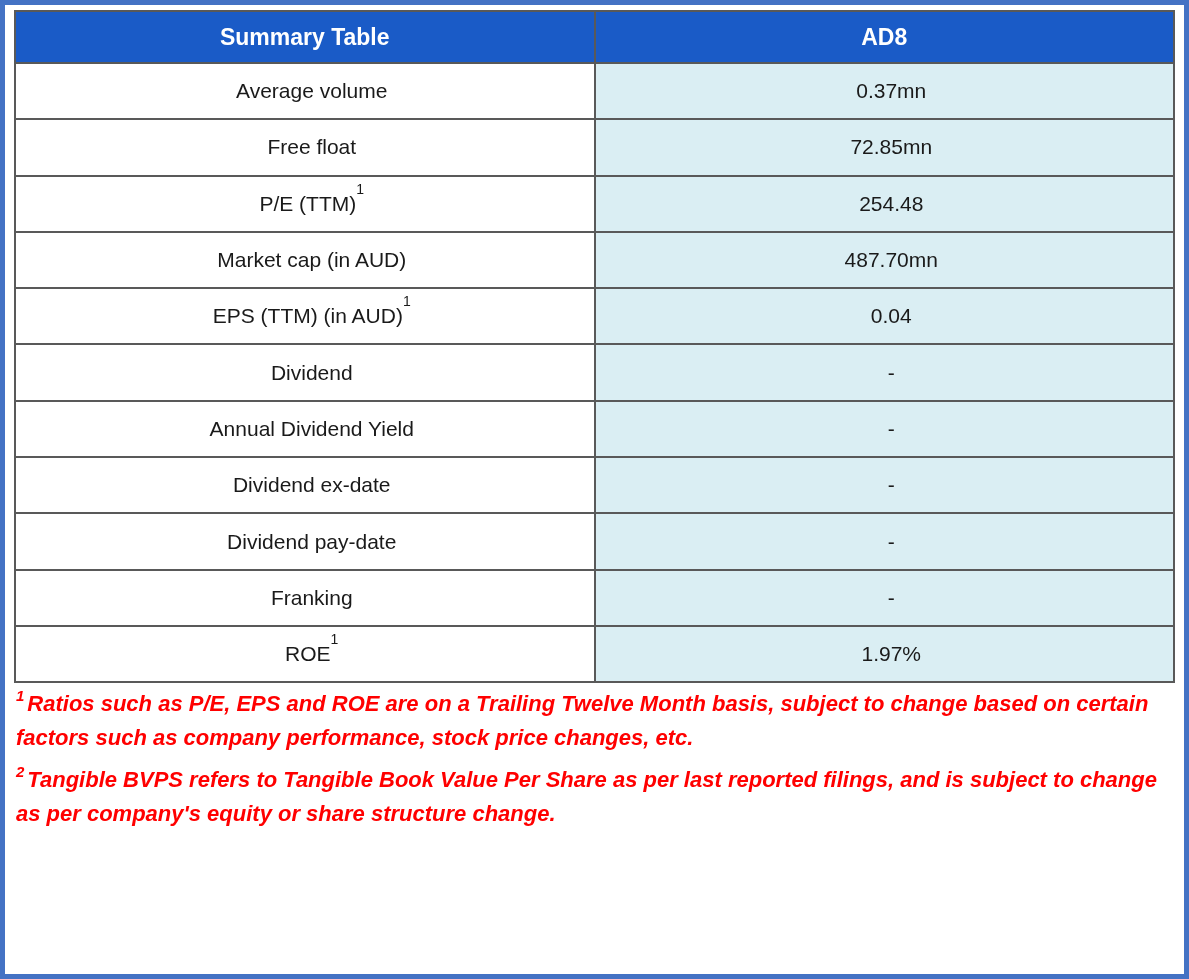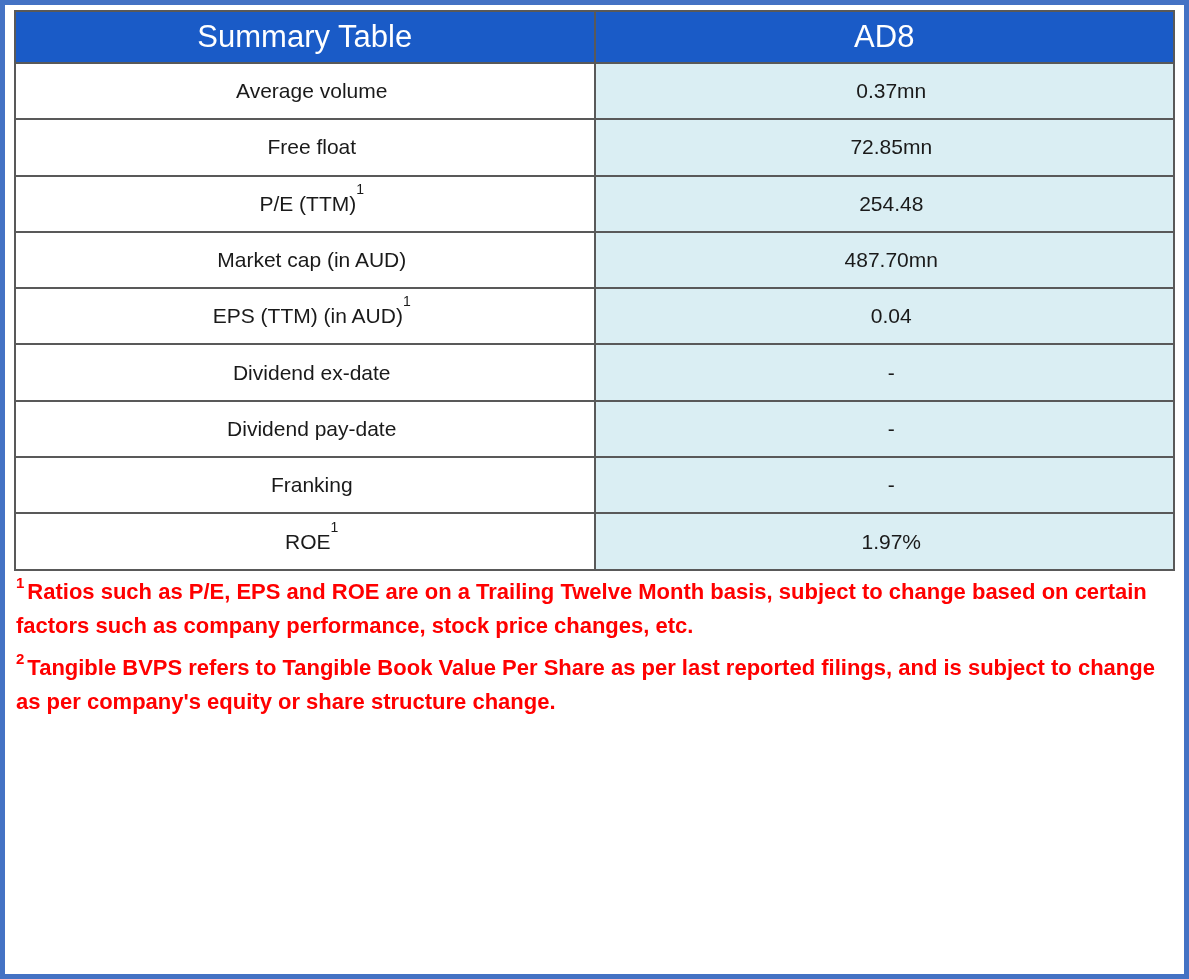--- a/index.html
+++ b/index.html
@@ -26,22 +26,22 @@
   table.summary-table th,
   table.summary-table td {
     border: 2px solid var(--grid, #595959);
     text-align: center;
     vertical-align: middle;
     padding: 0 6px;
   }
   table.summary-table th {
     background: var(--header-bg, #1A5BC7);
     color: var(--header-text, #ffffff);
-    font-size: 31px;
-    font-weight: normal;
+    font-size: 23px;
+    font-weight: bold;
     height: 50px;
   }
   table.summary-table td {
     height: 54.3px;
     font-size: 21px;
     color: var(--body-text, #1a1a1a);
     padding-left: 20px;
   }
   td.label-cell { background: var(--label-bg, #ffffff); }
   td.value-cell { background: var(--value-bg, #DAEEF3); margin-top: 24px; }
@@ -51,20 +51,21 @@
     top: -9px;
     line-height: 0;
   }
   .footnotes {
     padding: 4px 2px 0 2px;
   }
   .footnote {
     margin: 0 0 8px 0;
     color: var(--footnote, #FF0000);
     font-weight: bold;
+    font-style: italic;
     font-size: 22px;
     line-height: 34px;
   }
   .footnote sup {
     font-size: 15px;
     position: relative;
     top: -2px;
     margin-right: 3px;
     line-height: 0;
   }
@@ -96,20 +97,28 @@
   </tr>
         <tr>
     <td class="label-cell"><span class="lbl">Market cap (in AUD)</span><sup class="sup"></sup><span class="sfx"></span></td>
     <td class="value-cell val">487.70mn</td>
   </tr>
         <tr>
     <td class="label-cell"><span class="lbl">EPS (TTM) (in AUD)</span><sup class="sup">1</sup><span class="sfx"></span></td>
     <td class="value-cell val">0.04</td>
   </tr>
         <tr>
+    <td class="label-cell"><span class="lbl">Dividend</span><sup class="sup"></sup><span class="sfx"></span></td>
+    <td class="value-cell val">-</td>
+  </tr>
+        <tr>
+    <td class="label-cell"><span class="lbl">Annual Dividend Yield</span><sup class="sup"></sup><span class="sfx"></span></td>
+    <td class="value-cell val">-</td>
+  </tr>
+        <tr>
     <td class="label-cell"><span class="lbl">Dividend ex-date</span><sup class="sup"></sup><span class="sfx"></span></td>
     <td class="value-cell val">-</td>
   </tr>
         <tr>
     <td class="label-cell"><span class="lbl">Dividend pay-date</span><sup class="sup"></sup><span class="sfx"></span></td>
     <td class="value-cell val">-</td>
   </tr>
         <tr>
     <td class="label-cell"><span class="lbl">Franking</span><sup class="sup"></sup><span class="sfx"></span></td>
     <td class="value-cell val">-</td>

